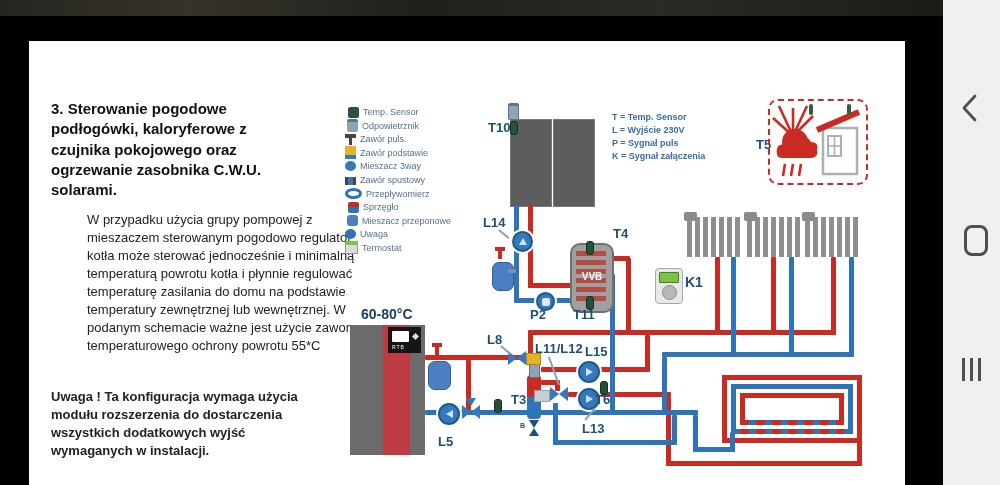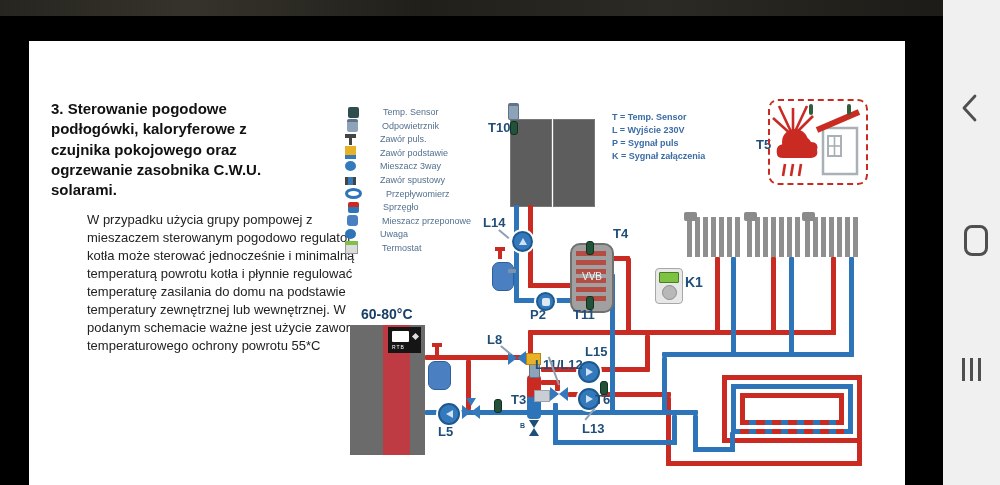--- a/index.html
+++ b/index.html
@@ -14,21 +14,21 @@
   .recents{left:962px;top:358px;display:flex;gap:5px;}
   .recents div{width:3px;height:23px;background:#4f4f4f;}
   
   .heading{position:absolute;left:22px;top:58px;width:252px;font-size:15px;font-weight:bold;
     color:#111;line-height:1.35;}
   .para{position:absolute;left:22px;width:272px;font-size:13px;color:#222;line-height:1.38;}
   .p1{top:170px;margin-left:36px;}
   .p2{top:347px;font-weight:bold;}
   
   .legend{position:absolute;left:316px;top:66px;display:flex;flex-direction:column;gap:3.6px;}
-  .lrow{display:flex;align-items:center;height:10px;gap:24px;}
+  .lrow{display:flex;align-items:center;height:10px;gap:4px;}
   .li{width:11px;height:11px;position:relative;flex:0 0 11px;}
   .lt{font-size:9px;color:#53708e;white-space:nowrap;}
   .signals{position:absolute;left:583px;top:70px;line-height:13px;}
   .signals div{font-size:9px;font-weight:bold;color:#3a6ca6;white-space:nowrap;}
   
   .pipe{position:absolute;border-radius:1px;}
   .red{background:#c92b22;}
   .blue{background:#2e74b8;}
   .lbl{position:absolute;font-weight:bold;color:#1f4e79;font-size:13px;white-space:nowrap;}
   .arr{position:absolute;height:1.5px;background:#8fa0b2;transform-origin:0 50%;}
@@ -65,20 +65,21 @@
 <div class="navbtn recents">
   <div></div>
   <div></div>
   <div></div>
 </div>
 
 <div class="page">
 
   <div class="heading">3. Sterowanie pogodowe podłogówki, kaloryferowe z czujnika pokojowego oraz ogrzewanie zasobnika C.W.U. solarami.</div>
   <div class="para p1">W przypadku użycia grupy pompowej z mieszaczem sterowanym pogodowo regulator kotła może sterować jednocześnie i minimalną temperaturą powrotu kotła i płynnie regulować temperaturę zasilania do domu na podstawie temperatury zewnętrznej lub wewnętrznej. W podanym schemacie ważne jest użycie zaworu temperaturowego ochrony powrotu 55*C</div>
+  <div class="para p2">Uwaga ! Ta konfiguracja wymaga użycia modułu rozszerzenia do dostarczenia wszystkich dodatkowych wyjść wymaganych w instalacji.</div>
 
   <div class="legend">
     <div class="lrow">
         <span class="li" style="background:#2f4f4f;width:4px;height:11px;border-radius:2px;margin-left:3px;"></span>
         <span class="lt">Temp. Sensor</span>
       </div>
     <div class="lrow">
         <span class="li" style="background:#8fa3b8;width:6px;height:10px;border-top:3px solid #5f7488;border-radius:2px;margin-left:2px;"></span>
         <span class="lt">Odpowietrznik</span>
       </div>
@@ -209,21 +210,21 @@
   <div class="radblock" style="left:773px;top:171px;"></div>
 
   <div style="position:absolute;left:626px;top:227px;width:26px;height:34px;background:#e8e8e8;border:1px solid #a8a8a8;border-radius:4px;">
     <div style="position:absolute;left:3px;top:3px;width:18px;height:9px;background:#7dc242;border:1px solid #4a7d23;border-radius:1px;"></div>
     <div style="position:absolute;left:6px;top:16px;width:13px;height:13px;background:#b8b8b8;border:1px solid #8d8d8d;border-radius:50%;"></div>
   </div>
   <div class="lbl" style="left:656px;top:233px;font-size:14px;">K1</div>
 
   <div style="position:absolute;left:541px;top:202px;width:40px;height:66px;background:#a0a0a0;border:2px solid #707070;border-radius:10px;">
     <div style="position:absolute;left:4px;top:6px;width:30px;height:52px;background:repeating-linear-gradient(180deg,rgba(185,62,52,.85) 0 5px,rgba(160,160,160,0) 5px 9px);"></div>
-    <div style="position:absolute;left:0;top:26px;width:100%;text-align:center;color:#f2f4f6;font-weight:normal;font-size:10px;">VVB</div>
+    <div style="position:absolute;left:0;top:26px;width:100%;text-align:center;color:#f2f4f6;font-weight:bold;font-size:10px;">VVB</div>
   </div>
   <div class="sensor" style="left:557px;top:200px;"></div>
   <div class="sensor" style="left:557px;top:255px;"></div>
   <div class="lbl" style="left:584px;top:185px;">T4</div>
   <div class="lbl" style="left:544px;top:266px;">T11</div>
 
   <div style="position:absolute;left:498px;top:334px;width:14px;height:44px;border-radius:4px;background:linear-gradient(180deg,#c92b22 0 50%,#2e74b8 50%);"></div>
   <div class="airvent" style="left:500px;top:320px;"></div>
   <div style="position:absolute;left:500px;top:379px;width:0;height:0;border-left:5px solid transparent;border-right:5px solid transparent;border-top:8px solid #1f4e79;"></div>
   <div style="position:absolute;left:500px;top:387px;width:0;height:0;border-left:5px solid transparent;border-right:5px solid transparent;border-bottom:8px solid #1f4e79;"></div>
@@ -280,22 +281,22 @@
   <div class="sensor" style="left:481px;top:80px;"></div>
   <div class="sensor" style="left:465px;top:358px;"></div>
   <div class="sensor" style="left:571px;top:340px;"></div>
 
   <div class="lbl" style="left:459px;top:79px;">T10</div>
   <div class="lbl" style="left:454px;top:174px;">L14</div>
   <div class="arr" style="left:470px;top:188px;width:13px;transform:rotate(40deg);"></div>
   <div class="lbl" style="left:501px;top:266px;">P2</div>
   <div class="lbl" style="left:458px;top:291px;">L8</div>
   <div class="arr" style="left:472px;top:304px;width:13px;transform:rotate(40deg);"></div>
-  <div class="lbl" style="left:506px;top:316px;">L11/L12</div>
+  <div class="lbl" style="left:506px;top:300px;">L11/L12</div>
   <div class="arr" style="left:520px;top:315px;width:30px;transform:rotate(70deg);"></div>
   <div class="lbl" style="left:556px;top:303px;">L15</div>
   <div class="lbl" style="left:482px;top:351px;">T3</div>
   <div class="lbl" style="left:566px;top:351px;">T6</div>
   <div class="lbl" style="left:553px;top:380px;">L13</div>
   <div class="arr" style="left:556px;top:378px;width:15px;transform:rotate(-50deg);"></div>
-  <div class="lbl" style="left:409px;top:383px;">L5</div>
+  <div class="lbl" style="left:409px;top:393px;">L5</div>
 
 </div>
 
 </body></html>

